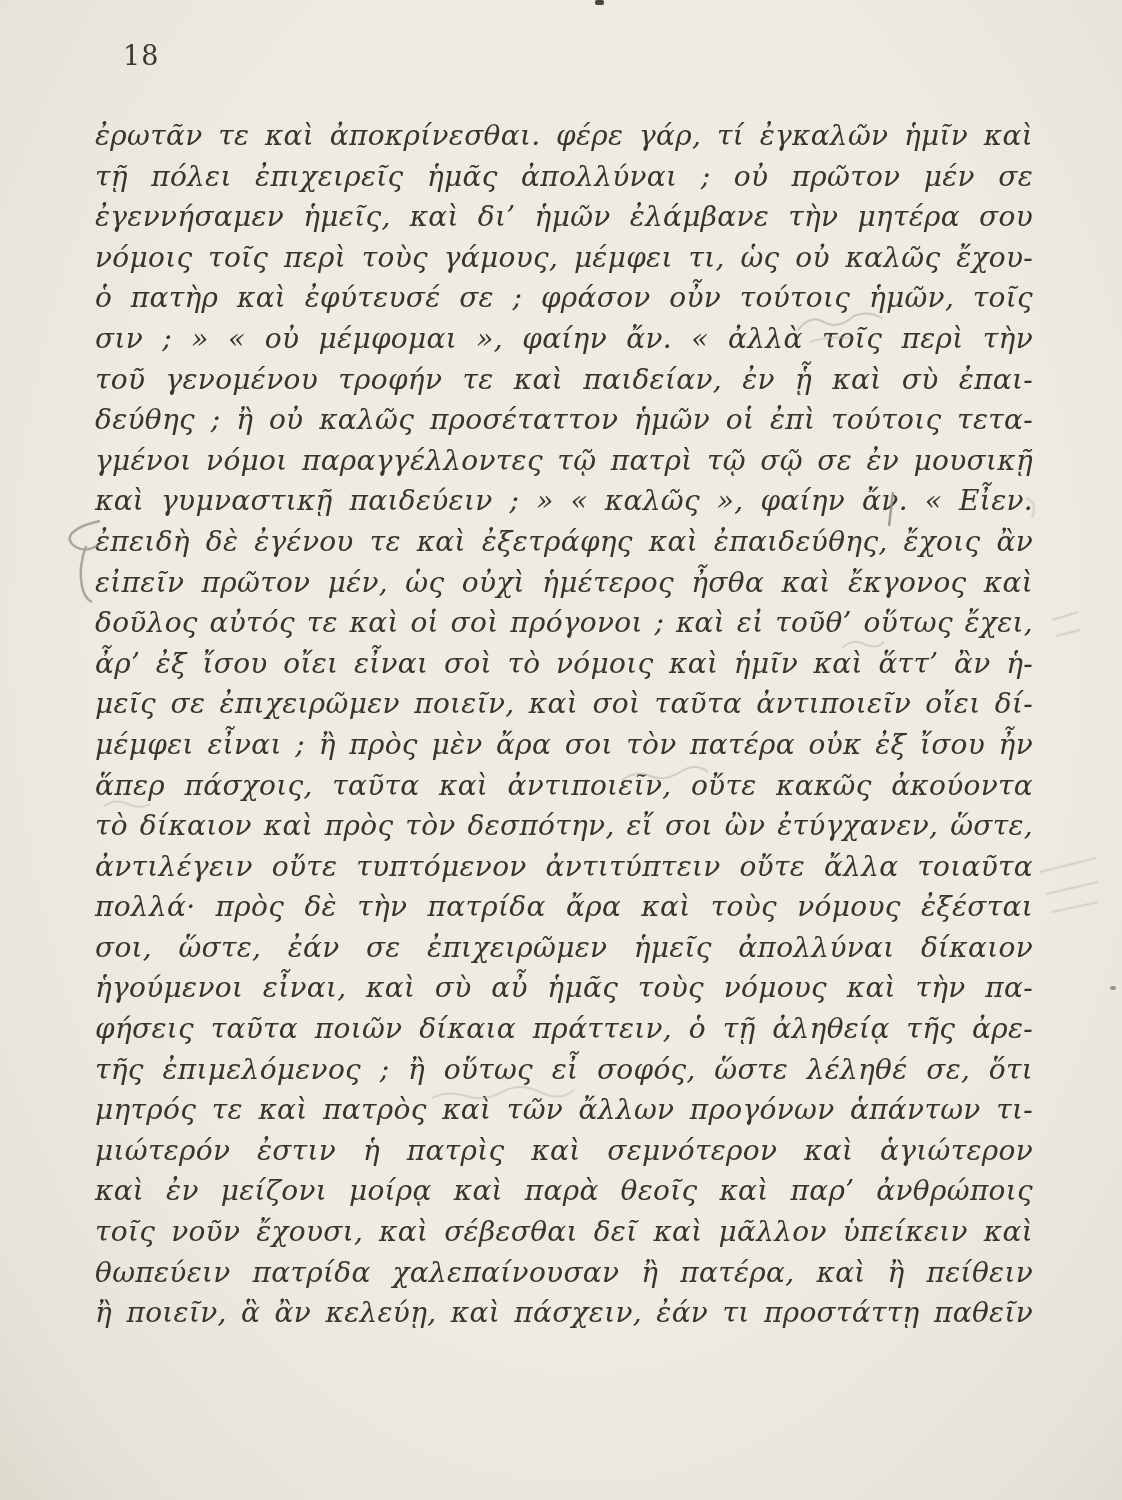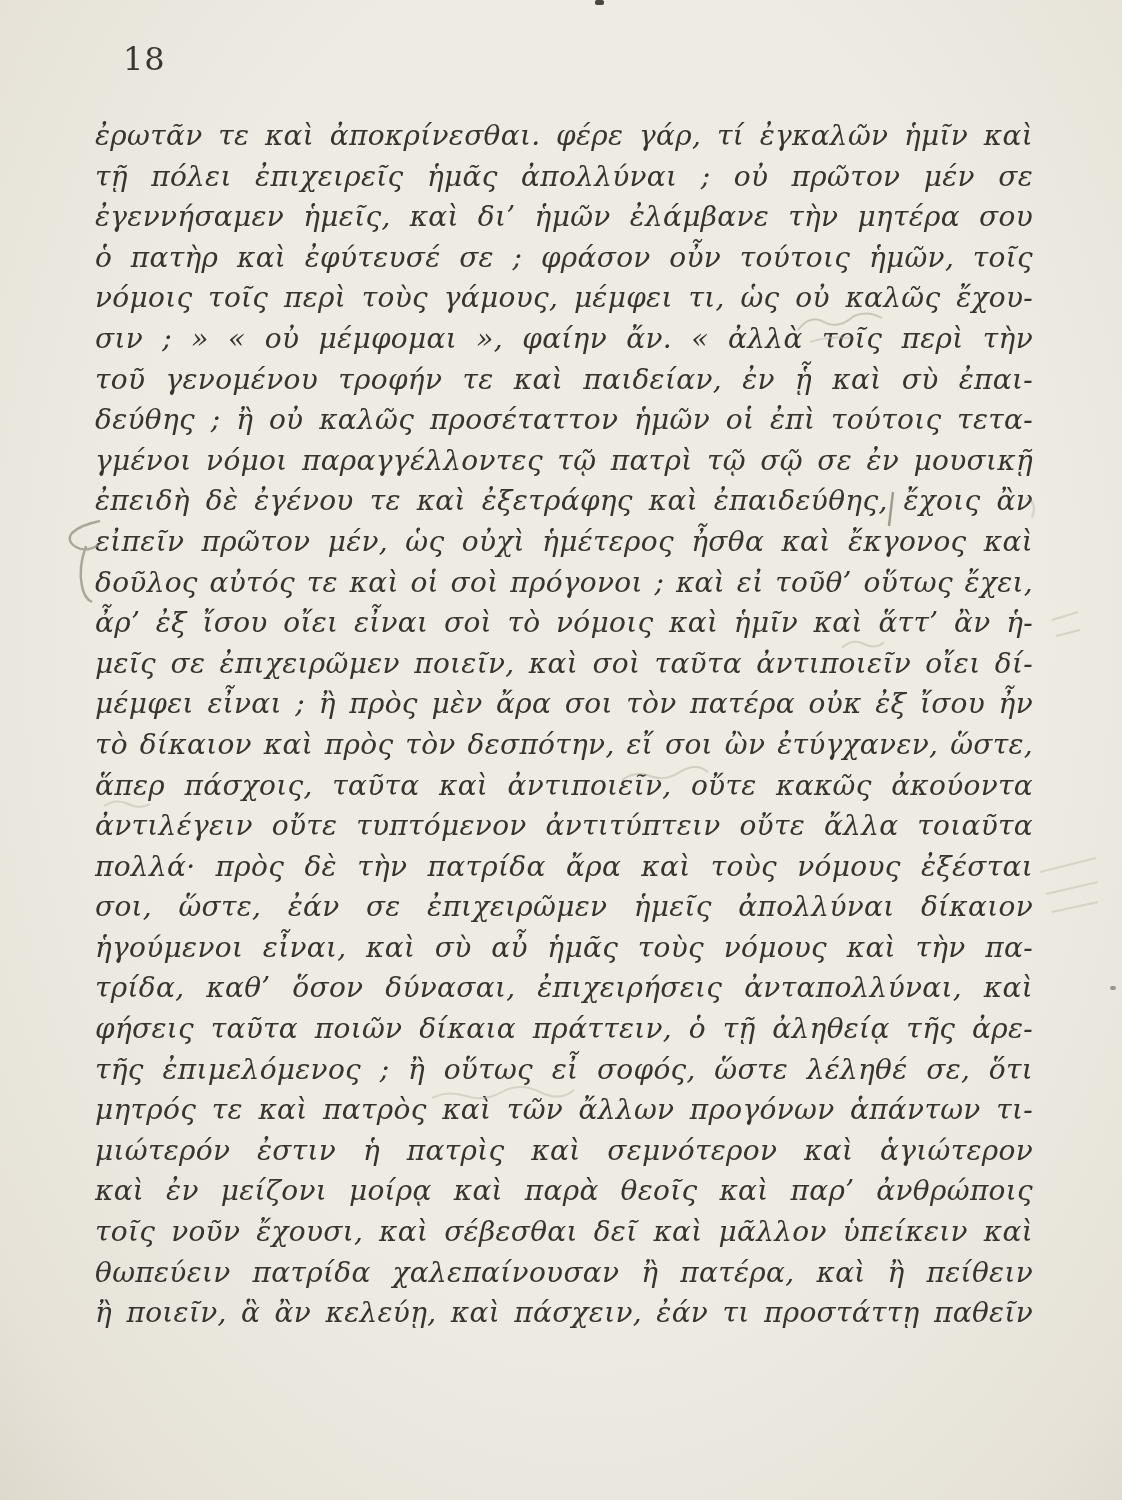--- a/index.html
+++ b/index.html
@@ -16,21 +16,21 @@
   }
   .page {
     position: absolute;
     inset: 0;
     background: radial-gradient(ellipse at 52% 42%, #eeebe3 55%, #e6e2d8 88%, #ded9cd 100%);
   }
   .page-number {
     position: absolute;
     left: 123px;
     top: 40px;
-    font-size: 32px;
+    font-size: 27px;
     color: #3a3733;
     letter-spacing: 1px;
   }
   .text-block {
     position: absolute;
     left: 95px;
     top: 116px;
     width: 938px;
     color: #373430;
     font-size: 28px;
@@ -59,39 +59,39 @@
 <body>
 
 <div class="page">
 
   <div class="page-number">18</div>
 
   <div class="text-block">
     <div class="line">ἐρωτᾶν τε καὶ ἀποκρίνεσθαι. φέρε γάρ, τί ἐγκαλῶν ἡμῖν καὶ</div>
     <div class="line">τῇ πόλει ἐπιχειρεῖς ἡμᾶς ἀπολλύναι ; οὐ πρῶτον μέν σε</div>
     <div class="line">ἐγεννήσαμεν ἡμεῖς, καὶ δι’ ἡμῶν ἐλάμβανε τὴν μητέρα σου</div>
+    <div class="line">νόμοις τοῖς περὶ τοὺς γάμους, μέμφει τι, ὡς οὐ καλῶς ἔχου-</div>
     <div class="line">ὁ πατὴρ καὶ ἐφύτευσέ σε ; φράσον οὖν τούτοις ἡμῶν, τοῖς</div>
-    <div class="line">νόμοις τοῖς περὶ τοὺς γάμους, μέμφει τι, ὡς οὐ καλῶς ἔχου-</div>
     <div class="line">σιν ; » « οὐ μέμφομαι », φαίην ἄν. « ἀλλὰ τοῖς περὶ τὴν</div>
     <div class="line">τοῦ γενομένου τροφήν τε καὶ παιδείαν, ἐν ᾗ καὶ σὺ ἐπαι-</div>
     <div class="line">δεύθης ; ἢ οὐ καλῶς προσέταττον ἡμῶν οἱ ἐπὶ τούτοις τετα-</div>
     <div class="line">γμένοι νόμοι παραγγέλλοντες τῷ πατρὶ τῷ σῷ σε ἐν μουσικῇ</div>
+    <div class="line">καὶ γυμναστικῇ παιδεύειν ; » « καλῶς », φαίην ἄν. « Εἶεν.</div>
     <div class="line">ἐπειδὴ δὲ ἐγένου τε καὶ ἐξετράφης καὶ ἐπαιδεύθης, ἔχοις ἂν</div>
     <div class="line">εἰπεῖν πρῶτον μέν, ὡς οὐχὶ ἡμέτερος ἦσθα καὶ ἔκγονος καὶ</div>
     <div class="line">δοῦλος αὐτός τε καὶ οἱ σοὶ πρόγονοι ; καὶ εἰ τοῦθ’ οὕτως ἔχει,</div>
     <div class="line">ἆρ’ ἐξ ἴσου οἴει εἶναι σοὶ τὸ νόμοις καὶ ἡμῖν καὶ ἅττ’ ἂν ἡ-</div>
     <div class="line">μεῖς σε ἐπιχειρῶμεν ποιεῖν, καὶ σοὶ ταῦτα ἀντιποιεῖν οἴει δί-</div>
     <div class="line">μέμφει εἶναι ; ἢ πρὸς μὲν ἄρα σοι τὸν πατέρα οὐκ ἐξ ἴσου ἦν</div>
+    <div class="line">ἅπερ πάσχοις, ταῦτα καὶ ἀντιποιεῖν, οὔτε κακῶς ἀκούοντα</div>
     <div class="line">τὸ δίκαιον καὶ πρὸς τὸν δεσπότην, εἴ σοι ὢν ἐτύγχανεν, ὥστε,</div>
-    <div class="line">ἅπερ πάσχοις, ταῦτα καὶ ἀντιποιεῖν, οὔτε κακῶς ἀκούοντα</div>
     <div class="line">ἀντιλέγειν οὔτε τυπτόμενον ἀντιτύπτειν οὔτε ἄλλα τοιαῦτα</div>
     <div class="line">πολλά· πρὸς δὲ τὴν πατρίδα ἄρα καὶ τοὺς νόμους ἐξέσται</div>
     <div class="line">σοι, ὥστε, ἐάν σε ἐπιχειρῶμεν ἡμεῖς ἀπολλύναι δίκαιον</div>
     <div class="line">ἡγούμενοι εἶναι, καὶ σὺ αὖ ἡμᾶς τοὺς νόμους καὶ τὴν πα-</div>
-    <div class="line">τρίδα, καθ’ ὅσον δύνασαι, ἐπιχειρήσεις ἀνταπολλύναι, καὶ</div>
     <div class="line">φήσεις ταῦτα ποιῶν δίκαια πράττειν, ὁ τῇ ἀληθείᾳ τῆς ἀρε-</div>
     <div class="line">τῆς ἐπιμελόμενος ; ἢ οὕτως εἶ σοφός, ὥστε λέληθέ σε, ὅτι</div>
     <div class="line">μητρός τε καὶ πατρὸς καὶ τῶν ἄλλων προγόνων ἁπάντων τι-</div>
     <div class="line">μιώτερόν ἐστιν ἡ πατρὶς καὶ σεμνότερον καὶ ἁγιώτερον</div>
     <div class="line">καὶ ἐν μείζονι μοίρᾳ καὶ παρὰ θεοῖς καὶ παρ’ ἀνθρώποις</div>
     <div class="line">τοῖς νοῦν ἔχουσι, καὶ σέβεσθαι δεῖ καὶ μᾶλλον ὑπείκειν καὶ</div>
     <div class="line">θωπεύειν πατρίδα χαλεπαίνουσαν ἢ πατέρα, καὶ ἢ πείθειν</div>
     <div class="line">ἢ ποιεῖν, ἃ ἂν κελεύῃ, καὶ πάσχειν, ἐάν τι προστάττῃ παθεῖν</div>
   </div>
 

